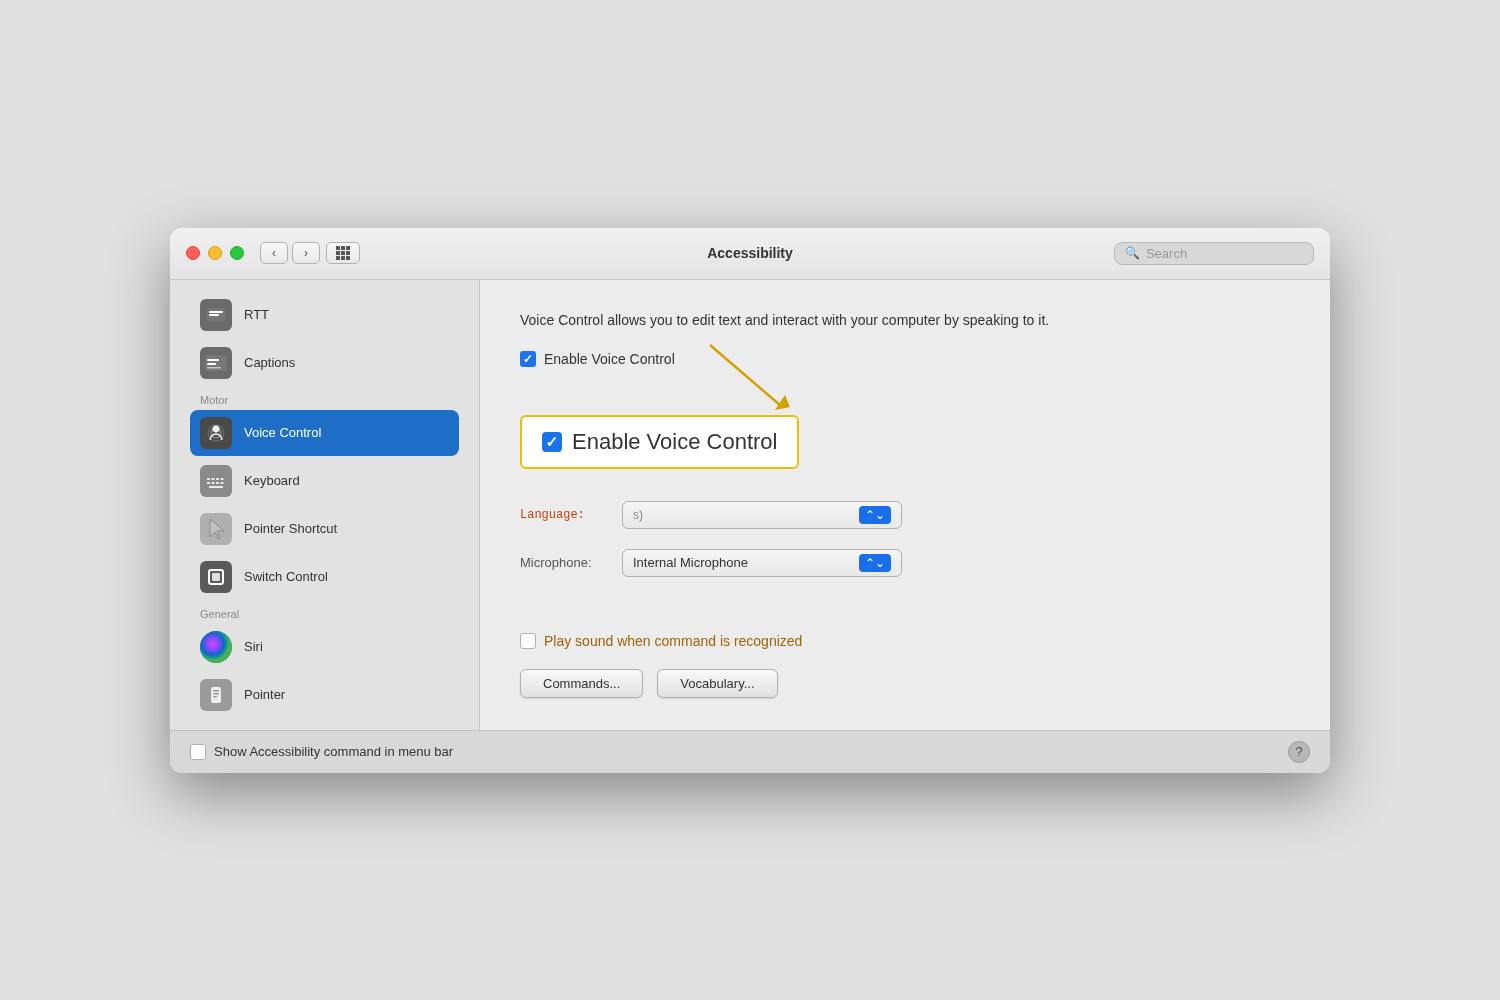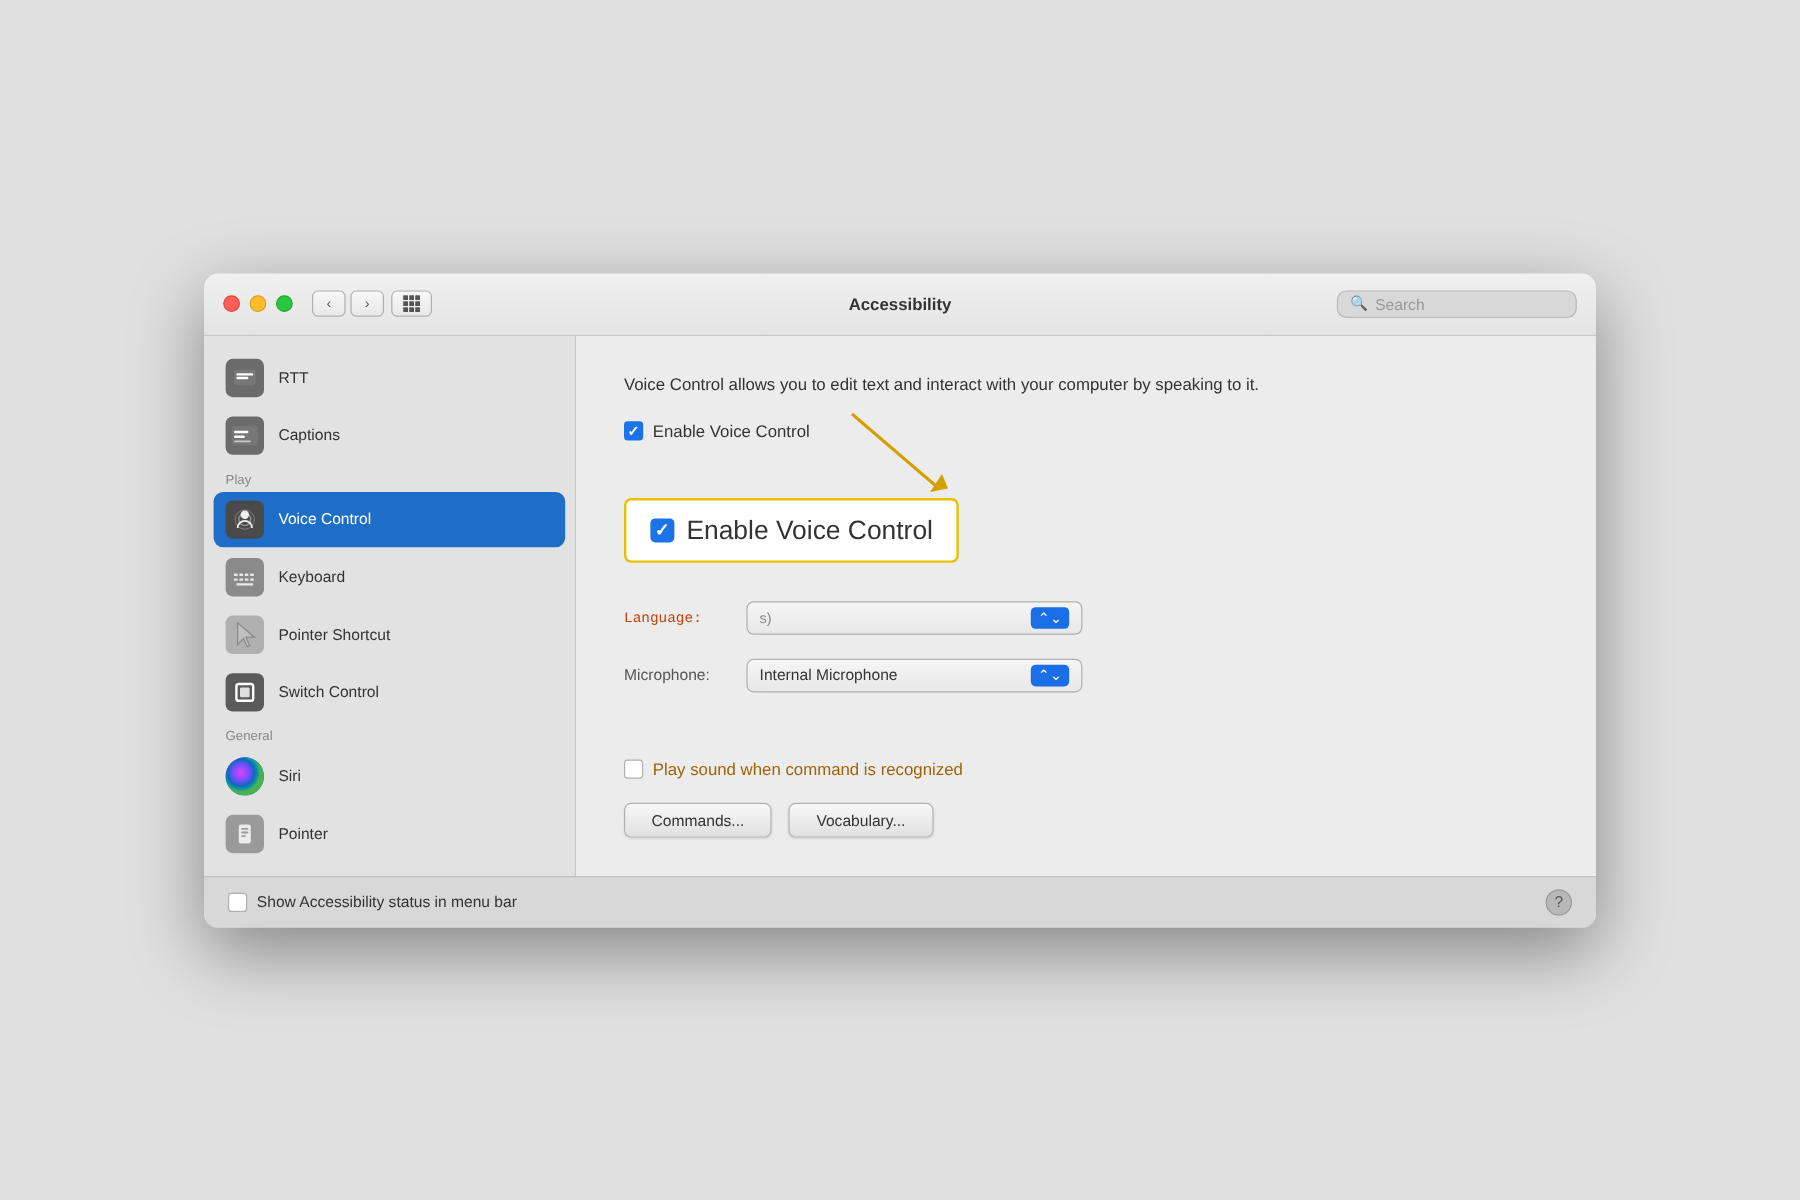--- a/index.html
+++ b/index.html
@@ -125,21 +125,21 @@
     .main-content {
       display: flex;
       flex: 1;
     }
 
     
     .sidebar {
       width: 310px;
       background: #e2e2e2;
       border-right: 1px solid #c8c8c8;
-      padding: 12px 8px;
+      padding: 12px 20px;
       display: flex;
       flex-direction: column;
       gap: 2px;
       overflow-y: auto;
     }
 
     .sidebar-section-label {
       font-size: 11px;
       color: #888;
       padding: 6px 10px 2px 10px;
@@ -477,21 +477,21 @@
           <svg width="28" height="28" viewBox="0 0 28 28" fill="none">
               <rect x="3" y="6" width="22" height="16" rx="2" fill="#777"></rect>
               <rect x="5" y="10" width="12" height="2" rx="1" fill="white"></rect>
               <rect x="5" y="14" width="9" height="2" rx="1" fill="white"></rect>
               <rect x="5" y="18" width="14" height="1.5" rx="0.75" fill="white" opacity="0.6"></rect>
             </svg>
         </div>
         <span class="sidebar-item-label">Captions</span>
       </div>
 
-      <div class="sidebar-section-label">Play</div>
+      <div class="sidebar-section-label">Motor</div>
 
       <div class="sidebar-item active">
         <div class="sidebar-icon icon-voice">
           <svg width="28" height="28" viewBox="0 0 28 28" fill="none">
               <circle cx="14" cy="14" r="11" fill="#4a4a4a"></circle>
               <circle cx="14" cy="10" r="3.5" fill="white" opacity="0.9"></circle>
               <path d="M8 21c0-3.3 2.7-6 6-6s6 2.7 6 6" stroke="white" stroke-width="1.5" fill="none" opacity="0.9"></path>
               <circle cx="14" cy="14" r="5" fill="none" stroke="white" stroke-width="1.2" opacity="0.4"></circle>
               <circle cx="14" cy="14" r="8" fill="none" stroke="white" stroke-width="0.8" opacity="0.3"></circle>
             </svg>
@@ -627,17 +627,17 @@
           <button class="mac-button">Commands...</button>
           <button class="mac-button">Vocabulary...</button>
         </div>
       </div>
     </div>
   </div>
 
   <div class="bottom-bar">
     <div class="show-status-row">
       <div class="checkbox-unchecked"></div>
-      <span class="show-status-label">Show Accessibility status in menu bar</span>
+      <span class="show-status-label">Show Accessibility command in menu bar</span>
     </div>
     <div class="help-btn">?</div>
   </div>
 </div>
 
 </body></html>

